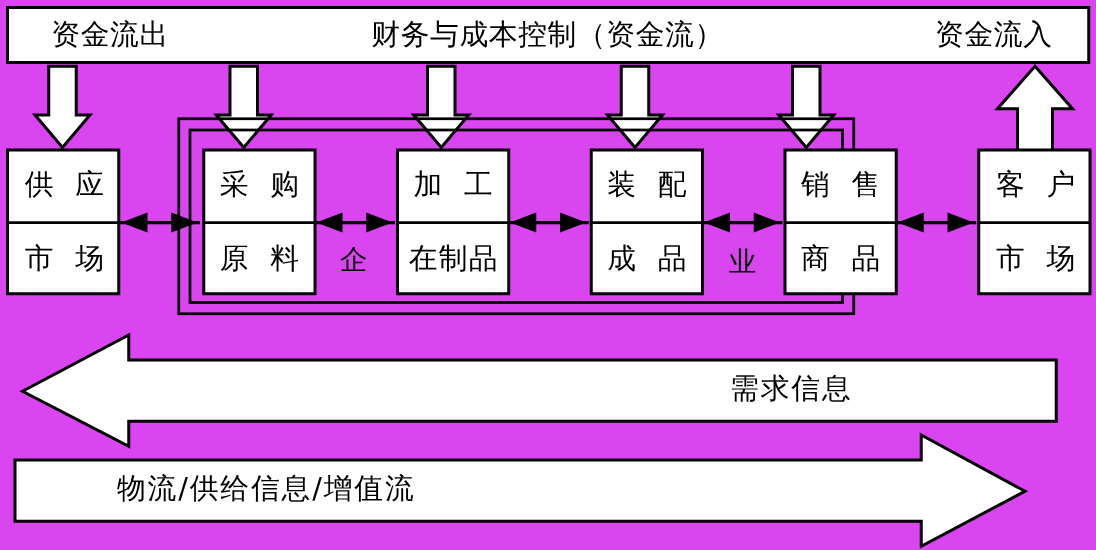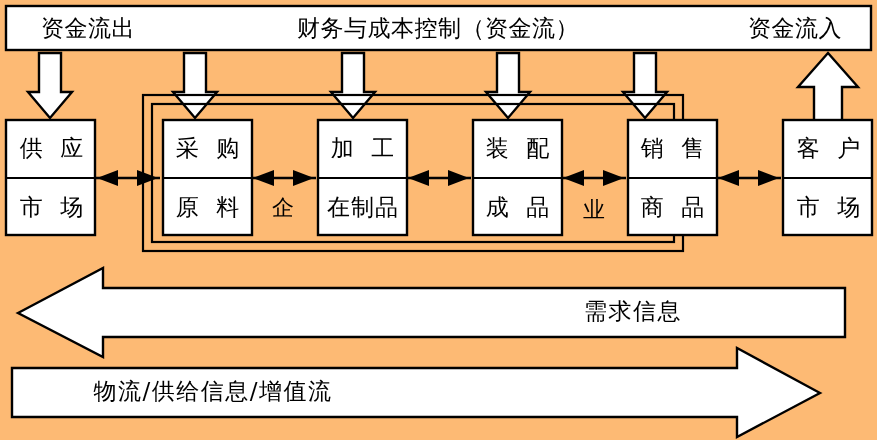--- a/index.html
+++ b/index.html
@@ -7,21 +7,21 @@
     padding: 0;
     background: #ffffff;
   }
   body {
     font-family: "Liberation Sans", "DejaVu Sans", sans-serif;
   }
   #stage {
     position: relative;
     width: 877px;
     height: 440px;
-    background: #fdba74;
+    background: #d946ef;
     overflow: hidden;
   }
   #diagram {
     position: absolute;
     left: 0;
     top: 0;
     width: 877px;
     height: 440px;
   }
   .shape {

